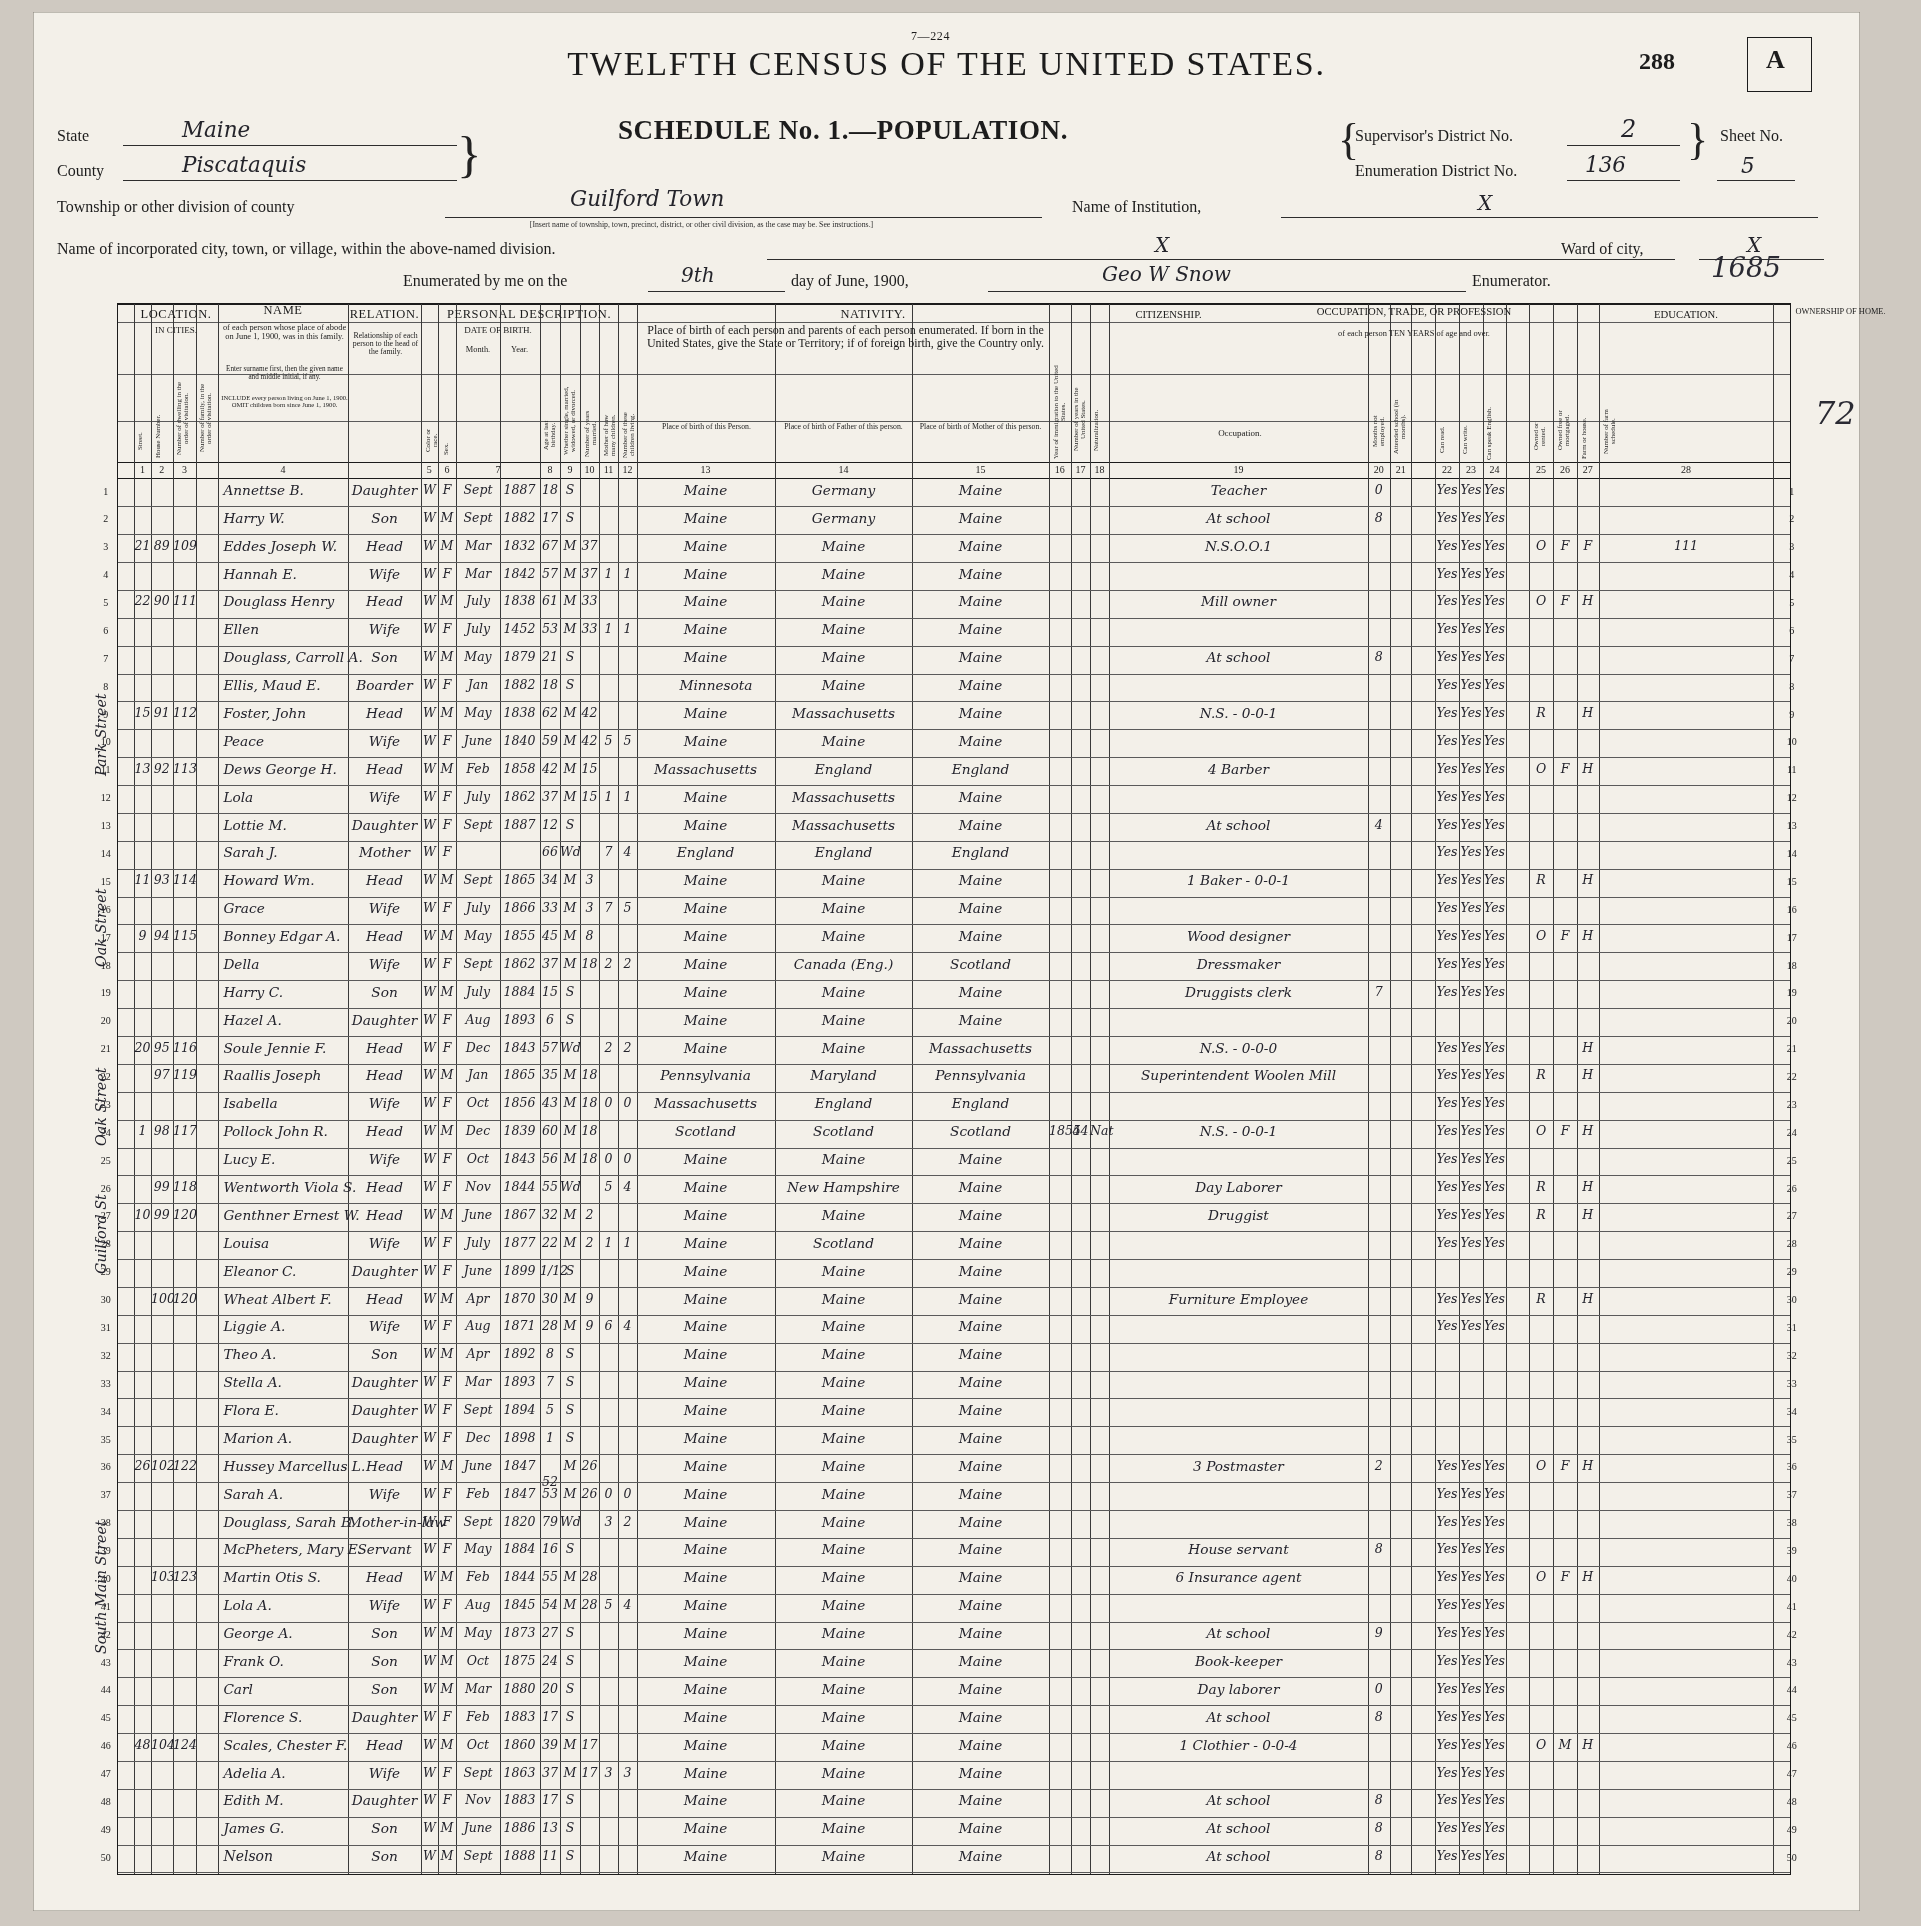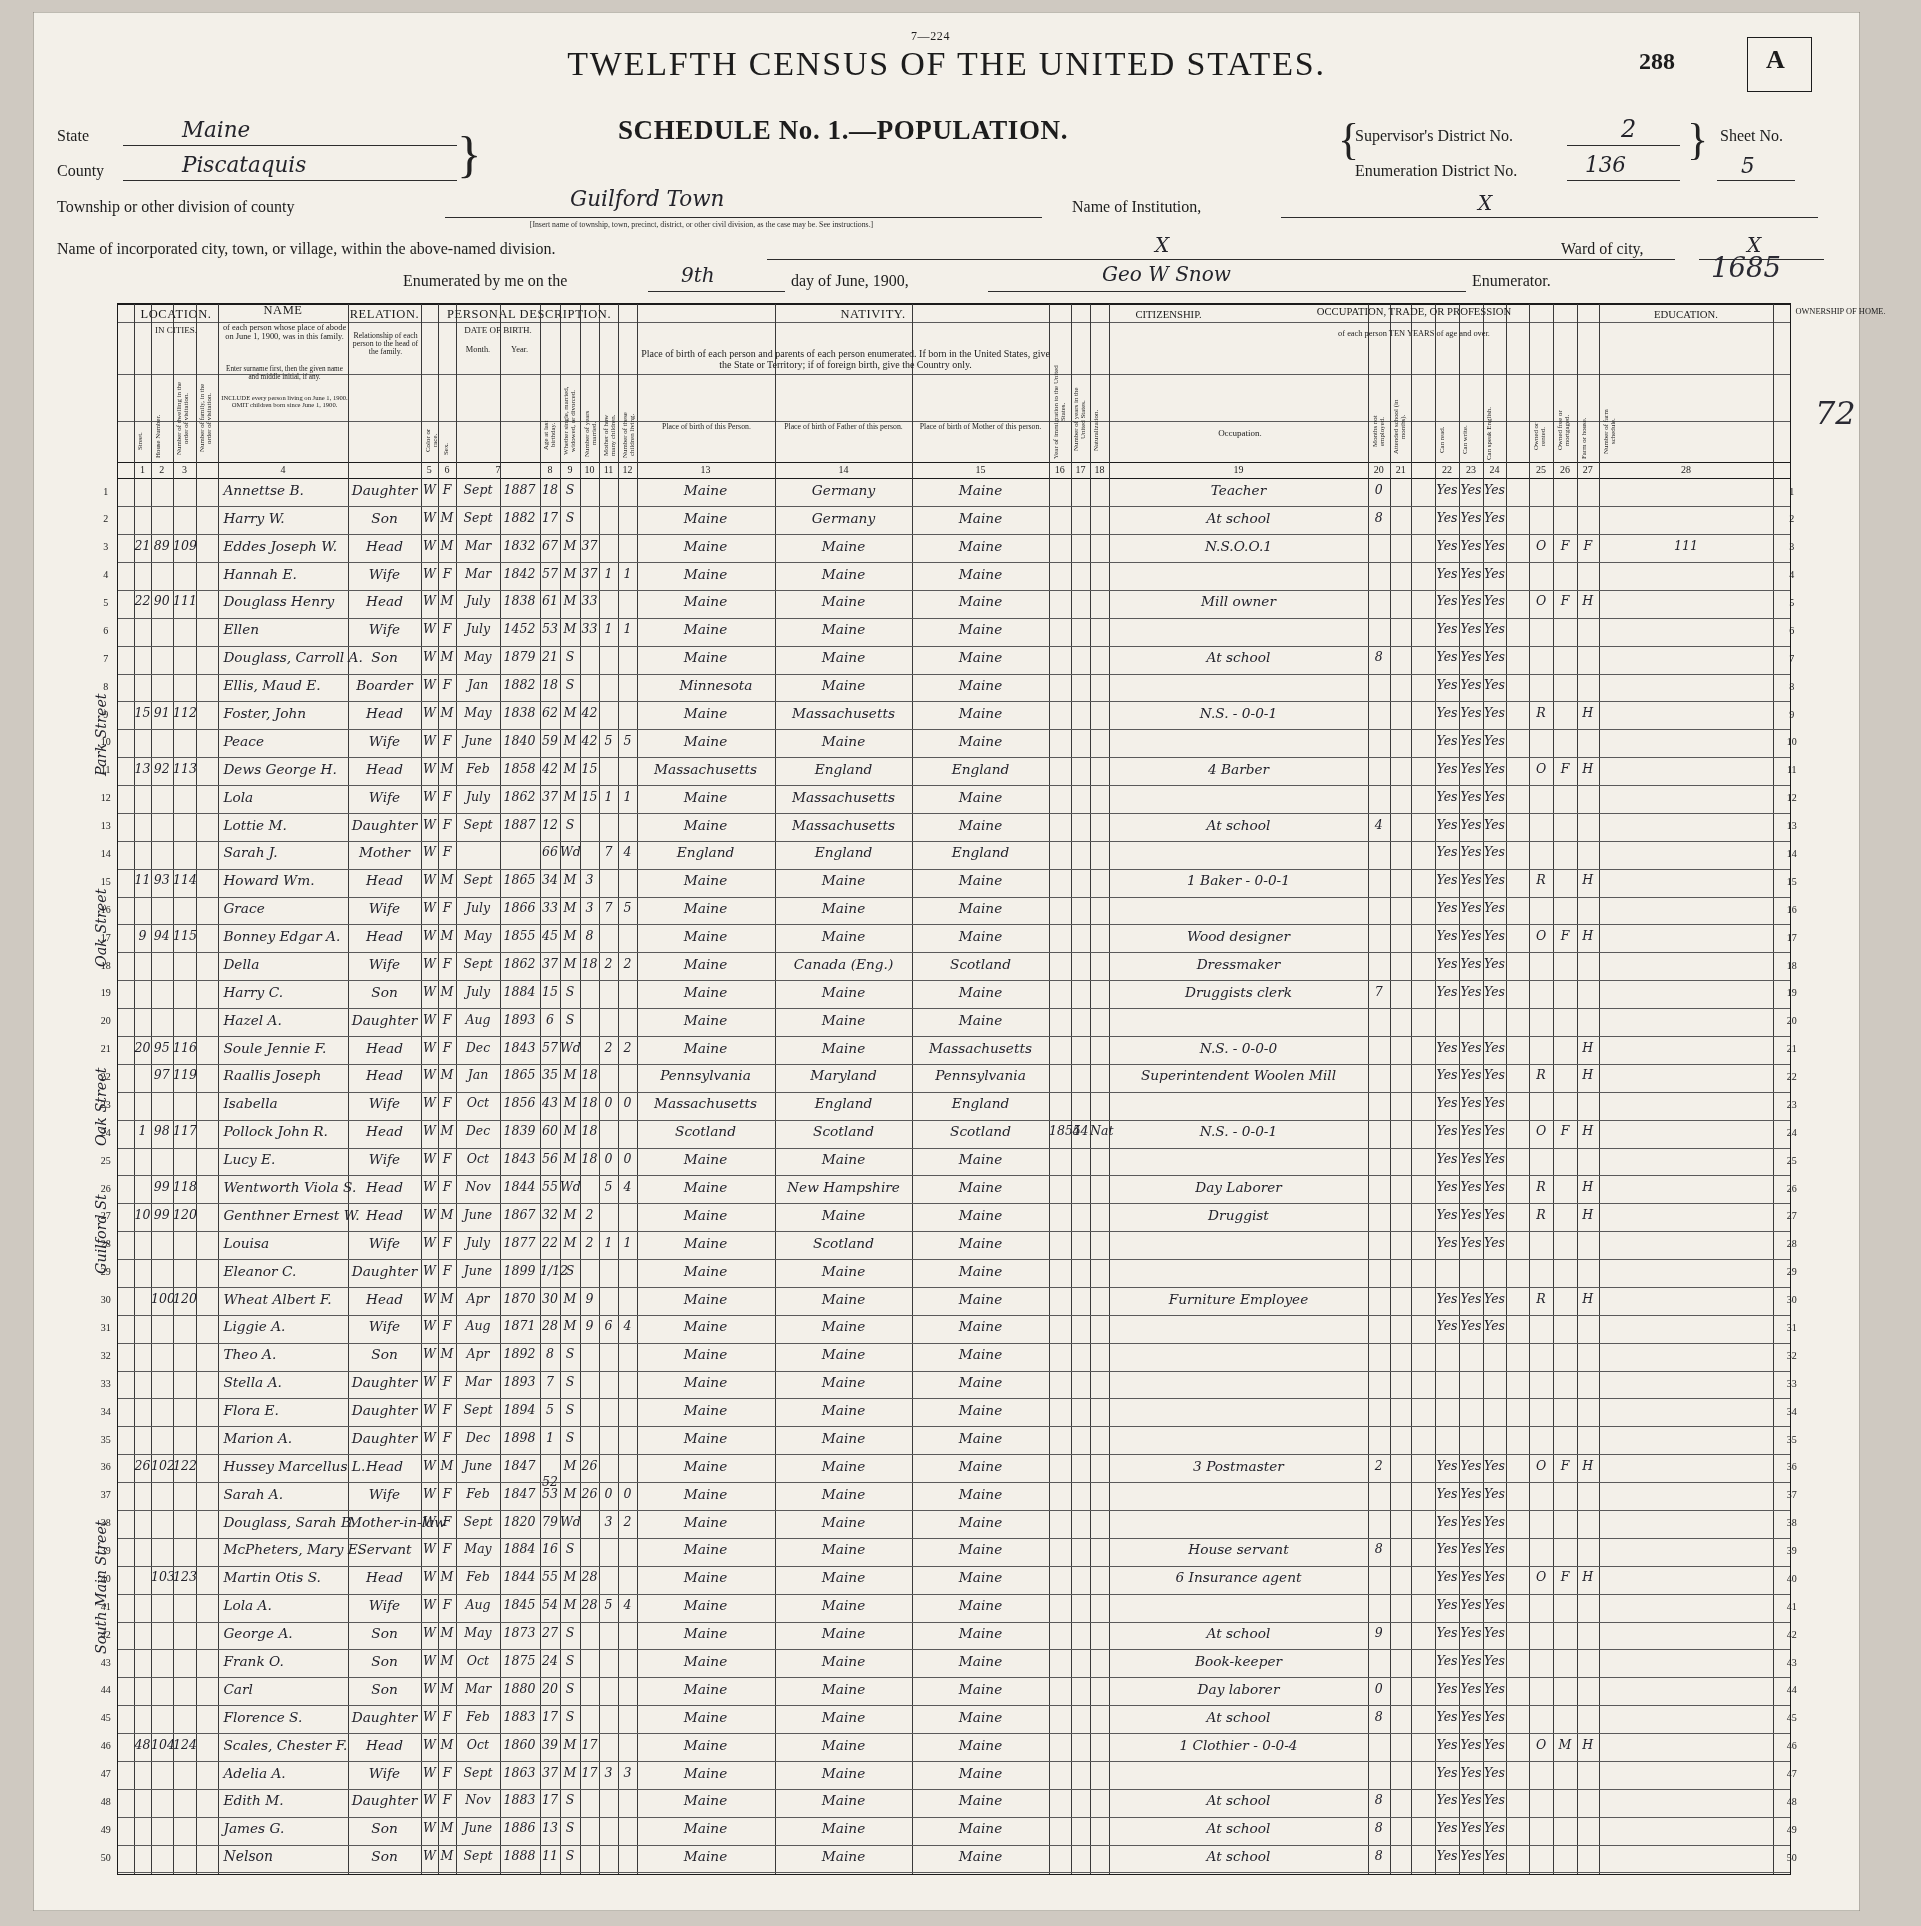--- a/index.html
+++ b/index.html
@@ -169,21 +169,21 @@
       <div class="hdrtxt" style="left:1111px;top:2.4px;width:370px;font-size:10.7px;">OCCUPATION, TRADE, OR PROFESSION</div>
       <div class="hdrtxt" style="left:1481px;top:4.8px;width:174px;font-size:10.7px;">EDUCATION.</div>
       <div class="hdrtxt" style="left:1655px;top:3.6px;width:135px;font-size:8.4px;">OWNERSHIP OF HOME.</div>
 
       <div class="hdrtxt" style="left:15.5px;top:21.5px;width:85px;font-size:9px;">IN CITIES.</div>
       <div class="hdrtxt" style="left:103px;top:20px;width:127px;font-size:8.4px;">of each person whose place of abode on June 1, 1900, was in this family.</div>
       <div class="hdrtxt" style="left:103px;top:62px;width:127px;font-size:7.2px;">Enter surname first, then the given name and middle initial, if any.</div>
       <div class="hdrtxt" style="left:103px;top:91px;width:127px;font-size:6.6px;">INCLUDE every person living on June 1, 1900.  OMIT children born since June 1, 1900.</div>
       <div class="hdrtxt" style="left:233px;top:27.5px;width:69px;font-size:7.8px;">Relationship of each person to the head of the family.</div>
       <div class="hdrtxt" style="left:338px;top:21.5px;width:84px;font-size:9px;">DATE OF BIRTH.</div>
-      <div class="hdrtxt" style="left:521px;top:20px;width:413px;font-size:10px;margin-top:25px;">Place of birth of each person and parents of each person enumerated.  If born in the United States, give the State or Territory; if of foreign birth, give the Country only.</div>
+      <div class="hdrtxt" style="left:521px;top:20px;width:413px;font-size:12px;">Place of birth of each person and parents of each person enumerated.  If born in the United States, give the State or Territory; if of foreign birth, give the Country only.</div>
       <div class="hdrtxt" style="left:1112px;top:26px;width:368px;font-size:8.4px;">of each person TEN YEARS of age and over.</div>
 
       <div class="vert" style="left:18px;top:119px;height:36px;width:13px;">Street.</div>
       <div class="vert" style="left:36px;top:110px;height:45px;width:16.7px;">House Number.</div>
       <div class="vert" style="left:57px;top:73px;height:82px;width:18px;">Number of dwelling in the order of visitation.</div>
       <div class="vert" style="left:80px;top:73px;height:82px;width:18px;">Number of family, in the order of visitation.</div>
       <div class="vert" style="left:306px;top:117px;height:38px;width:13px;">Color or race.</div>
       <div class="vert" style="left:324px;top:133px;height:23px;width:13px;">Sex.</div>
       <div class="hdrtxt" style="left:338px;top:42px;width:44px;font-size:8.4px;">Month.</div>
       <div class="hdrtxt" style="left:382px;top:42px;width:39px;font-size:8.4px;">Year.</div>

